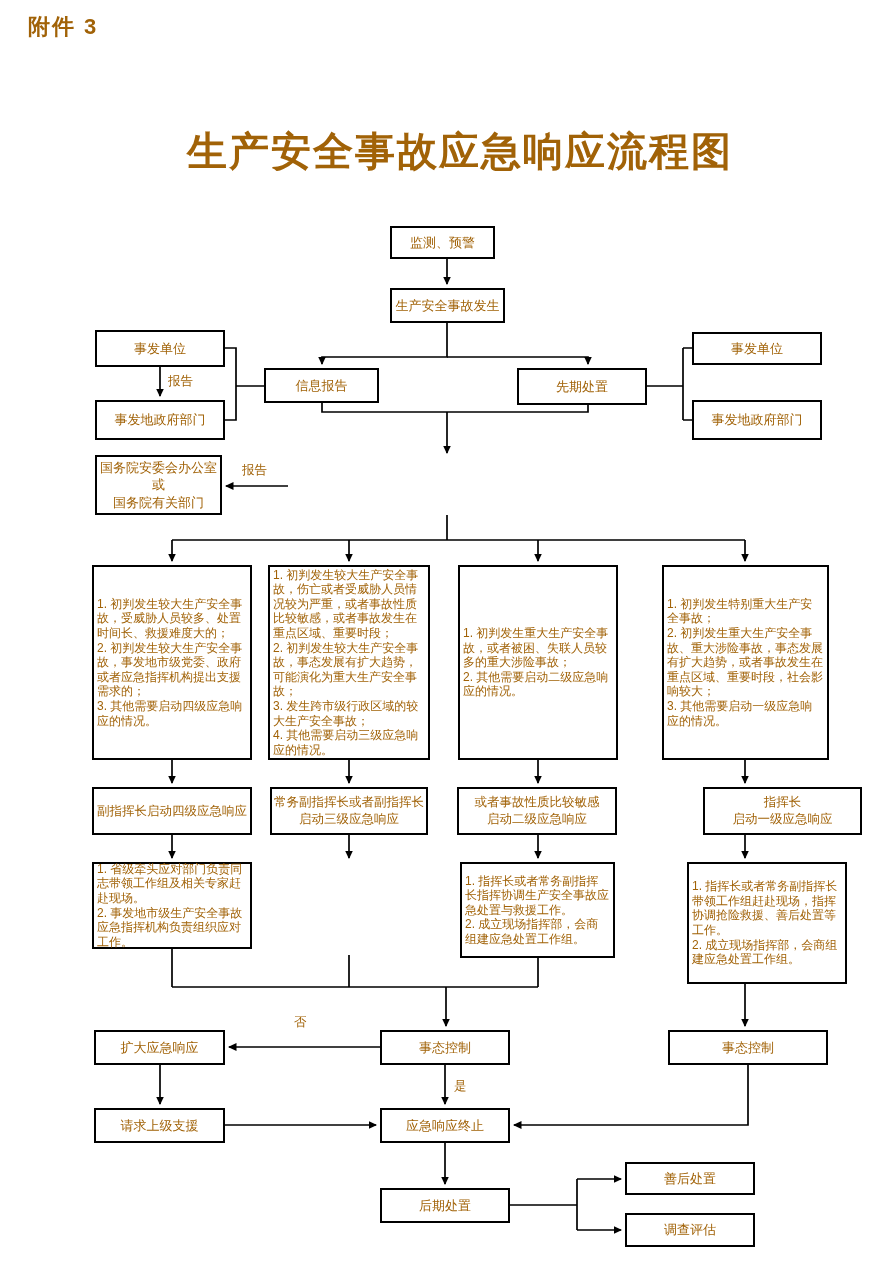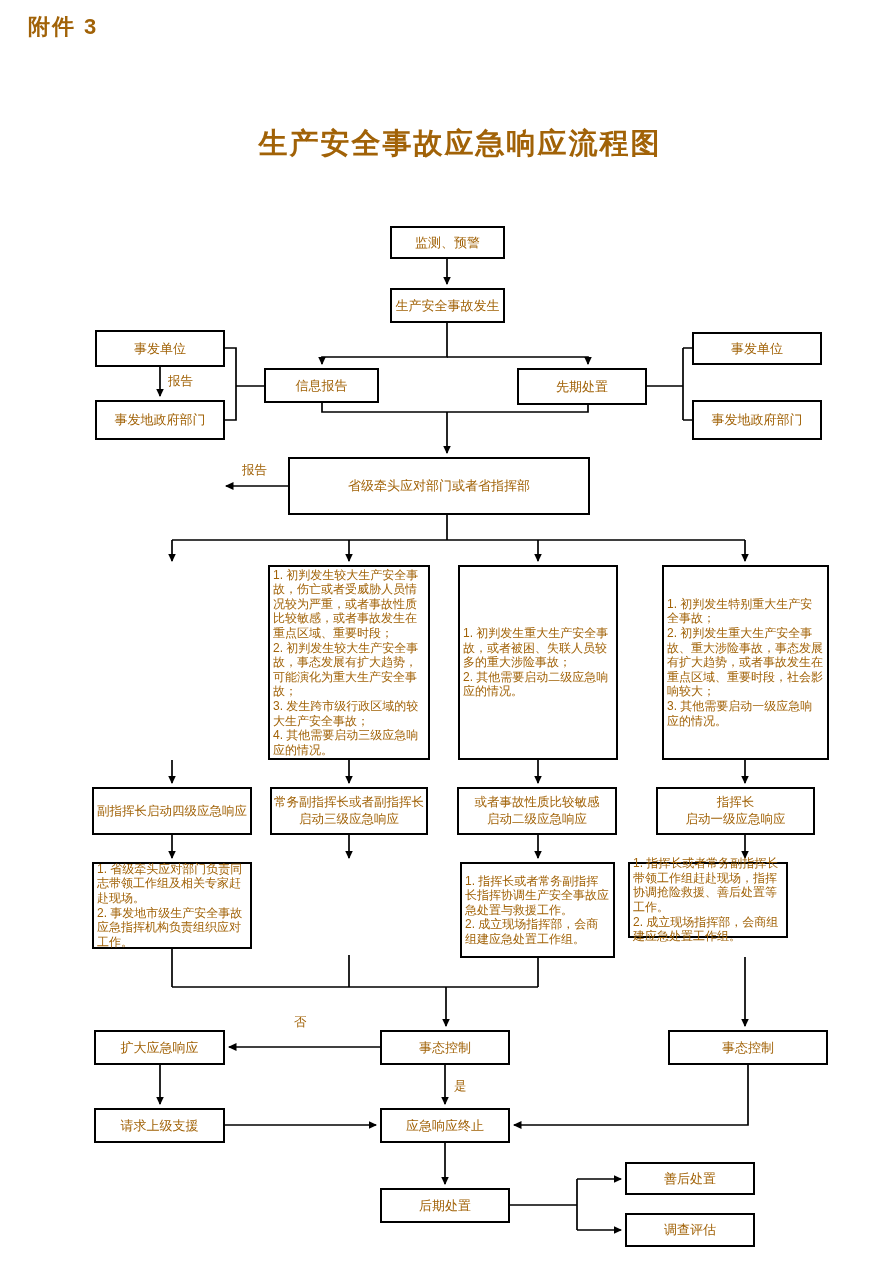--- a/index.html
+++ b/index.html
@@ -7,21 +7,21 @@
     position:relative;width:872px;height:1276px;background:#ffffff;
     font-family:"Liberation Sans",sans-serif;color:#a16207;overflow:hidden;
   }
   #connectors{position:absolute;left:0;top:0;width:872px;height:1276px;}
   .attach{
     position:absolute;left:28px;top:12px;font-size:22px;font-weight:700;
     letter-spacing:2px;
   }
   .title{
     position:absolute;left:48px;top:124px;width:824px;text-align:center;
-    font-family:"Liberation Serif",serif;font-size:29px;font-weight:700;
+    font-family:"Liberation Serif",serif;font-size:40px;font-weight:700;
     letter-spacing:2px;
   }
   .box{
     position:absolute;box-sizing:border-box;border:2px solid #000;
     background:#fff;font-size:13px;line-height:1.35;white-space:pre-line;
   }
   .c{display:flex;align-items:center;justify-content:center;text-align:center;}
   .p{display:flex;align-items:center;text-align:left;padding:2px 3px;
      font-size:12px;line-height:14.6px;}
   .f12{font-size:12.5px;}
@@ -94,56 +94,60 @@
 
       <path d="M510,1205 L577,1205 M577,1179 L577,1230"></path>
       <line x1="577" y1="1179" x2="621" y2="1179" marker-end="url(#arr)"></line>
       <line x1="577" y1="1230" x2="621" y2="1230" marker-end="url(#arr)"></line>
     </g>
   </svg>
 
   <div class="attach">附件 3</div>
   <div class="title">生产安全事故应急响应流程图</div>
 
-  <div class="box c" style="left:390px;top:226px;width:115px;height:33px">监测、预警</div>
+  <div class="box c" style="left:390px;top:226px;width:105px;height:33px">监测、预警</div>
   <div class="box c" style="left:390px;top:288px;width:115px;height:35px">生产安全事故发生</div>
 
   <div class="box c" style="left:95px;top:330px;width:130px;height:37px">事发单位</div>
   <div class="box c" style="left:95px;top:400px;width:130px;height:40px">事发地政府部门</div>
   <div class="box c" style="left:264px;top:368px;width:115px;height:35px">信息报告</div>
 
   <div class="box c" style="left:517px;top:368px;width:130px;height:37px">先期处置</div>
   <div class="box c" style="left:692px;top:332px;width:130px;height:33px">事发单位</div>
   <div class="box c" style="left:692px;top:400px;width:130px;height:40px">事发地政府部门</div>
 
-  <div class="box c" style="left:288px;top:457px;width:302px;height:58px">省级牵头应对部门或者省指挥部</div>
+  <div class="box c" style="left:95px;top:455px;width:127px;height:60px">国务院安委会办公室或
+国务院有关部门</div>
 
+  <div class="box p" style="left:92px;top:565px;width:160px;height:195px">1. 初判发生较大生产安全事故，受威胁人员较多、处置时间长、救援难度大的；
+2. 初判发生较大生产安全事故，事发地市级党委、政府或者应急指挥机构提出支援需求的；
+3. 其他需要启动四级应急响应的情况。</div>
   <div class="box p" style="left:268px;top:565px;width:162px;height:195px">1. 初判发生较大生产安全事故，伤亡或者受威胁人员情况较为严重，或者事故性质比较敏感，或者事故发生在重点区域、重要时段；
 2. 初判发生较大生产安全事故，事态发展有扩大趋势，可能演化为重大生产安全事故；
 3. 发生跨市级行政区域的较大生产安全事故；
 4. 其他需要启动三级应急响应的情况。</div>
   <div class="box p" style="left:458px;top:565px;width:160px;height:195px">1. 初判发生重大生产安全事故，或者被困、失联人员较多的重大涉险事故；
 2. 其他需要启动二级应急响应的情况。</div>
   <div class="box p" style="left:662px;top:565px;width:167px;height:195px">1. 初判发生特别重大生产安全事故；
 2. 初判发生重大生产安全事故、重大涉险事故，事态发展有扩大趋势，或者事故发生在重点区域、重要时段，社会影响较大；
 3. 其他需要启动一级应急响应的情况。</div>
 
   <div class="box c f12" style="left:92px;top:787px;width:160px;height:48px">副指挥长启动四级应急响应</div>
   <div class="box c f12" style="left:270px;top:787px;width:158px;height:48px">常务副指挥长或者副指挥长
 启动三级应急响应</div>
   <div class="box c f12" style="left:457px;top:787px;width:160px;height:48px">或者事故性质比较敏感
 启动二级应急响应</div>
-  <div class="box c f12" style="left:656px;top:787px;width:159px;height:48px">指挥长
+  <div class="box c f12" style="left:703px;top:787px;width:159px;height:48px">指挥长
 启动一级应急响应</div>
 
   <div class="box p" style="left:92px;top:862px;width:160px;height:87px">1. 省级牵头应对部门负责同志带领工作组及相关专家赶赴现场。
 2. 事发地市级生产安全事故应急指挥机构负责组织应对工作。</div>
   <div class="box p" style="left:460px;top:862px;width:155px;height:96px">1. 指挥长或者常务副指挥长指挥协调生产安全事故应急处置与救援工作。
 2. 成立现场指挥部，会商组建应急处置工作组。</div>
-  <div class="box p" style="left:628px;top:862px;width:160px;height:76px">1. 指挥长或者常务副指挥长带领工作组赶赴现场，指挥协调抢险救援、善后处置等工作。
+  <div class="box p" style="left:687px;top:862px;width:160px;height:122px">1. 指挥长或者常务副指挥长带领工作组赶赴现场，指挥协调抢险救援、善后处置等工作。
 2. 成立现场指挥部，会商组建应急处置工作组。</div>
 
   <div class="box c" style="left:94px;top:1030px;width:131px;height:35px">扩大应急响应</div>
   <div class="box c" style="left:380px;top:1030px;width:130px;height:35px">事态控制</div>
   <div class="box c" style="left:668px;top:1030px;width:160px;height:35px">事态控制</div>
   <div class="box c" style="left:380px;top:1108px;width:130px;height:35px">应急响应终止</div>
   <div class="box c" style="left:94px;top:1108px;width:131px;height:35px">请求上级支援</div>
   <div class="box c" style="left:380px;top:1188px;width:130px;height:35px">后期处置</div>
   <div class="box c" style="left:625px;top:1162px;width:130px;height:33px">善后处置</div>
   <div class="box c" style="left:625px;top:1213px;width:130px;height:34px">调查评估</div>

